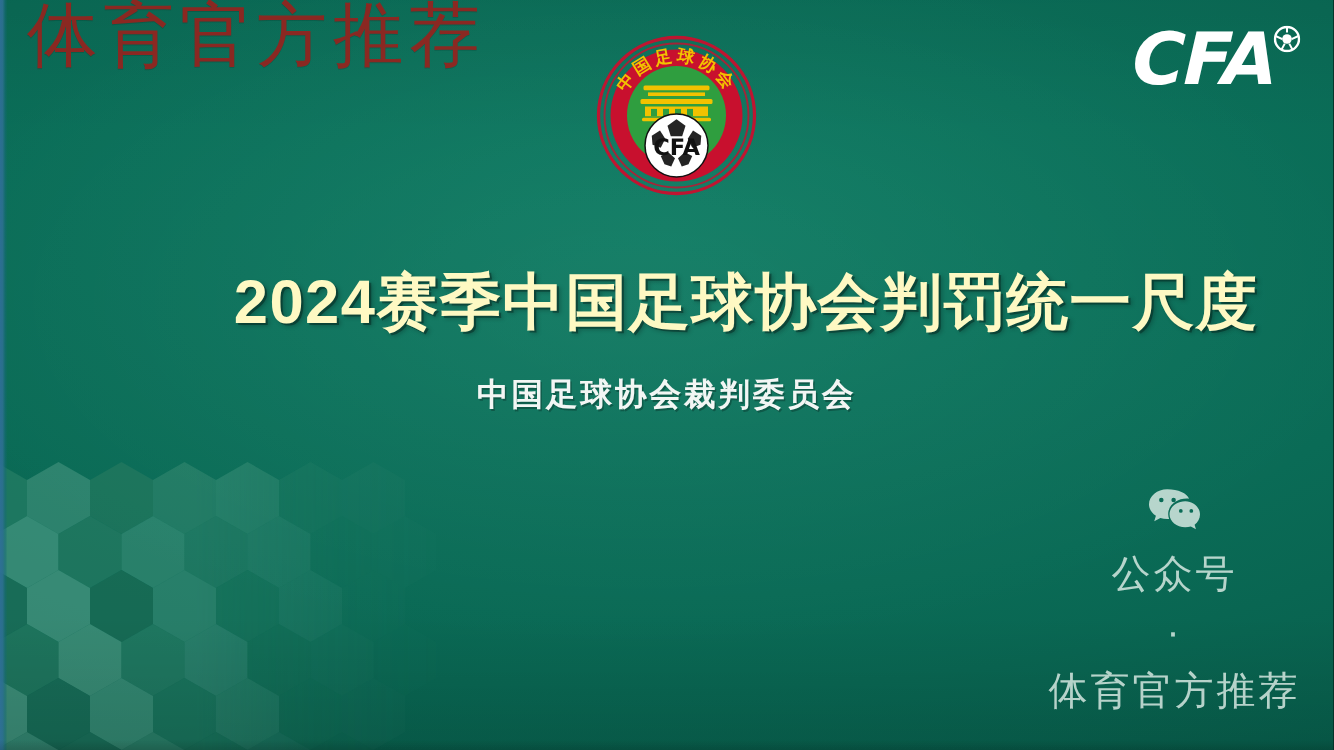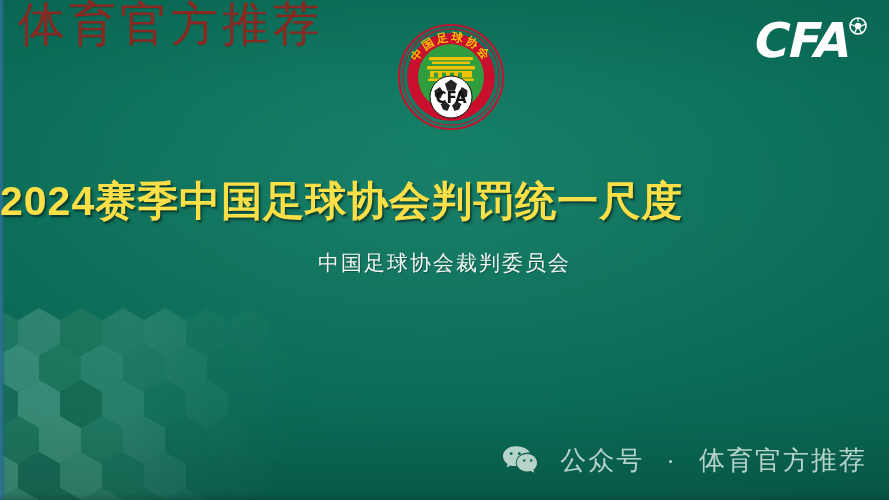--- a/index.html
+++ b/index.html
@@ -106,52 +106,53 @@
     margin-left: -2px;
     margin-top: 1px;
   }
 
   
   .title {
     position: absolute;
     left: 0;
     top: 174px;
     width: 839px;
-    text-align: left;
+    text-align: right;
     font-size: 41px;
     font-weight: 700;
-    color: #fde047;
+    color: #fef9c3;
     letter-spacing: 1px;
     text-shadow:
        1.5px 1.5px 0 rgba(0,0,0,0.30),
        2.5px 2.5px 3px rgba(0,0,0,0.22);
     white-space: nowrap;
   }
   .subtitle {
     position: absolute;
     left: 0;
     top: 249px;
     width: 889px;
     text-align: center;
     font-size: 21px;
-    font-weight: 400;
+    font-weight: 700;
     color: #f2f6f4;
     letter-spacing: 2px;
     text-shadow: 1px 1px 0 rgba(0,0,0,0.25);
     white-space: nowrap;
   }
 
   
   .footer {
     position: absolute;
     right: 22px;
     bottom: 22px;
     display: flex;
     align-items: center;
-    gap: 22px;
+    gap: 6px;
+    flex-direction: column;
   }
   .wechat-icon { flex: 0 0 auto; }
   .footer-text {
     font-size: 26px;
     color: rgba(226, 240, 234, 0.80);
     letter-spacing: 2px;
     white-space: nowrap;
   }
   .footer-sep {
     color: rgba(226, 240, 234, 0.80);

